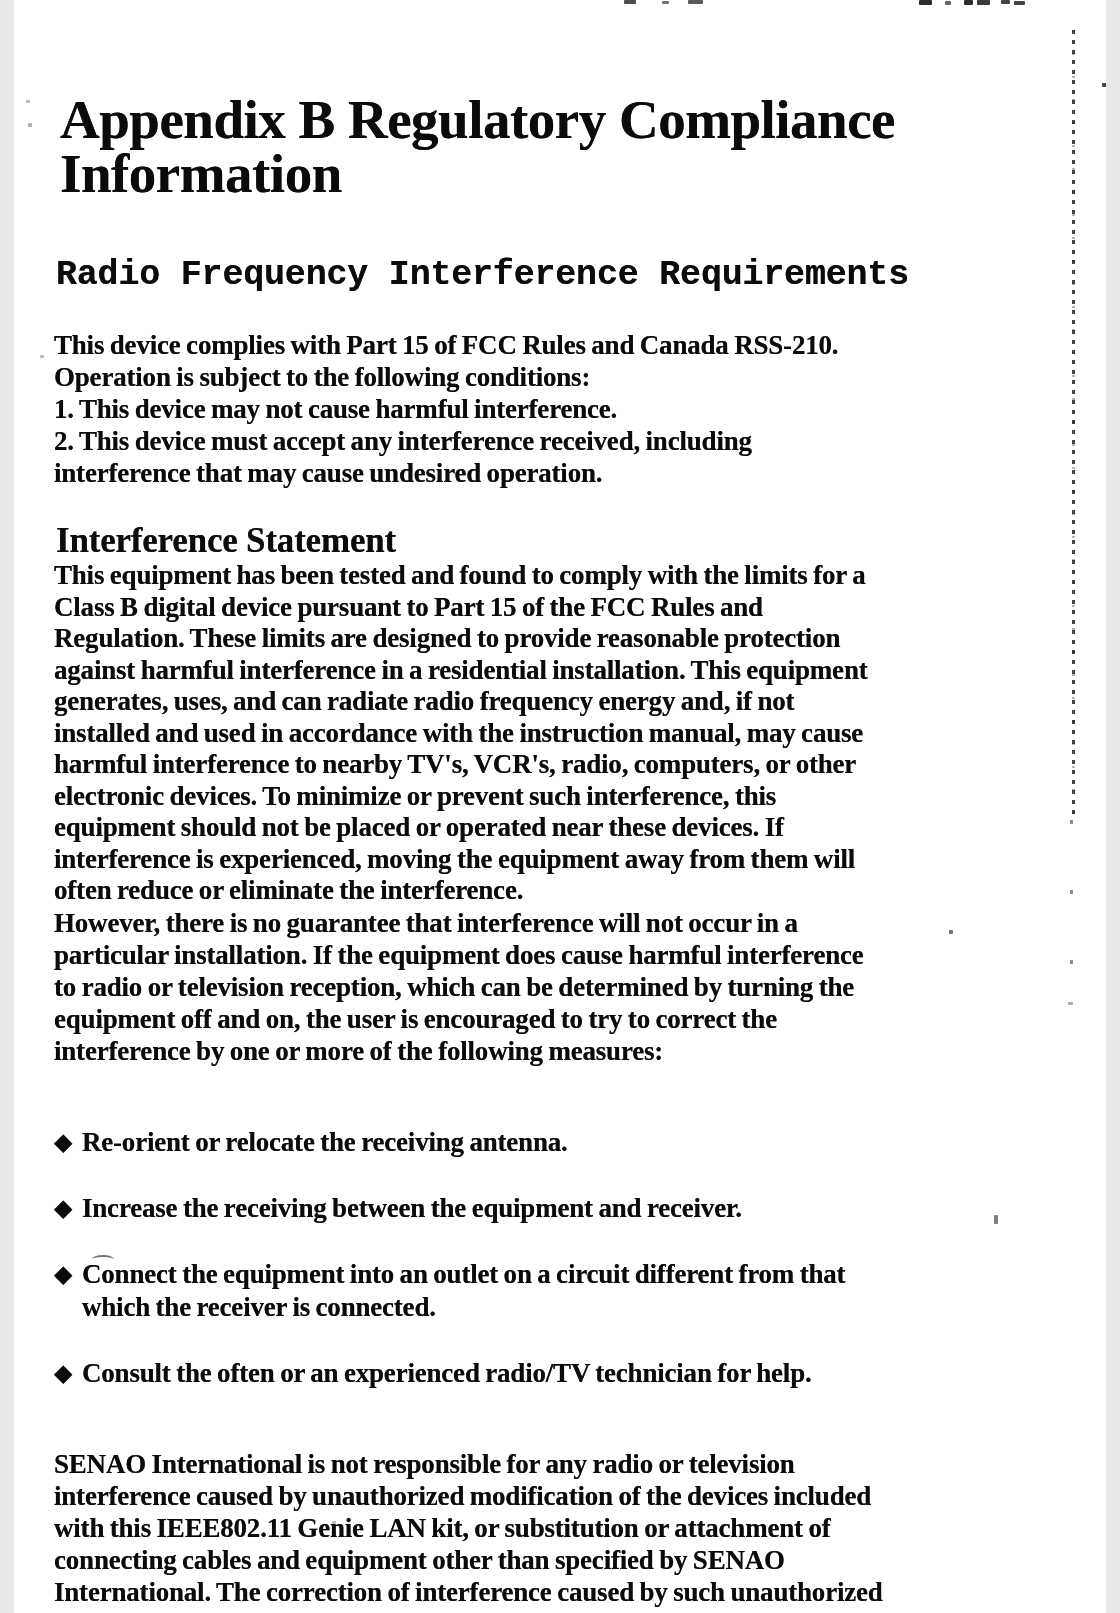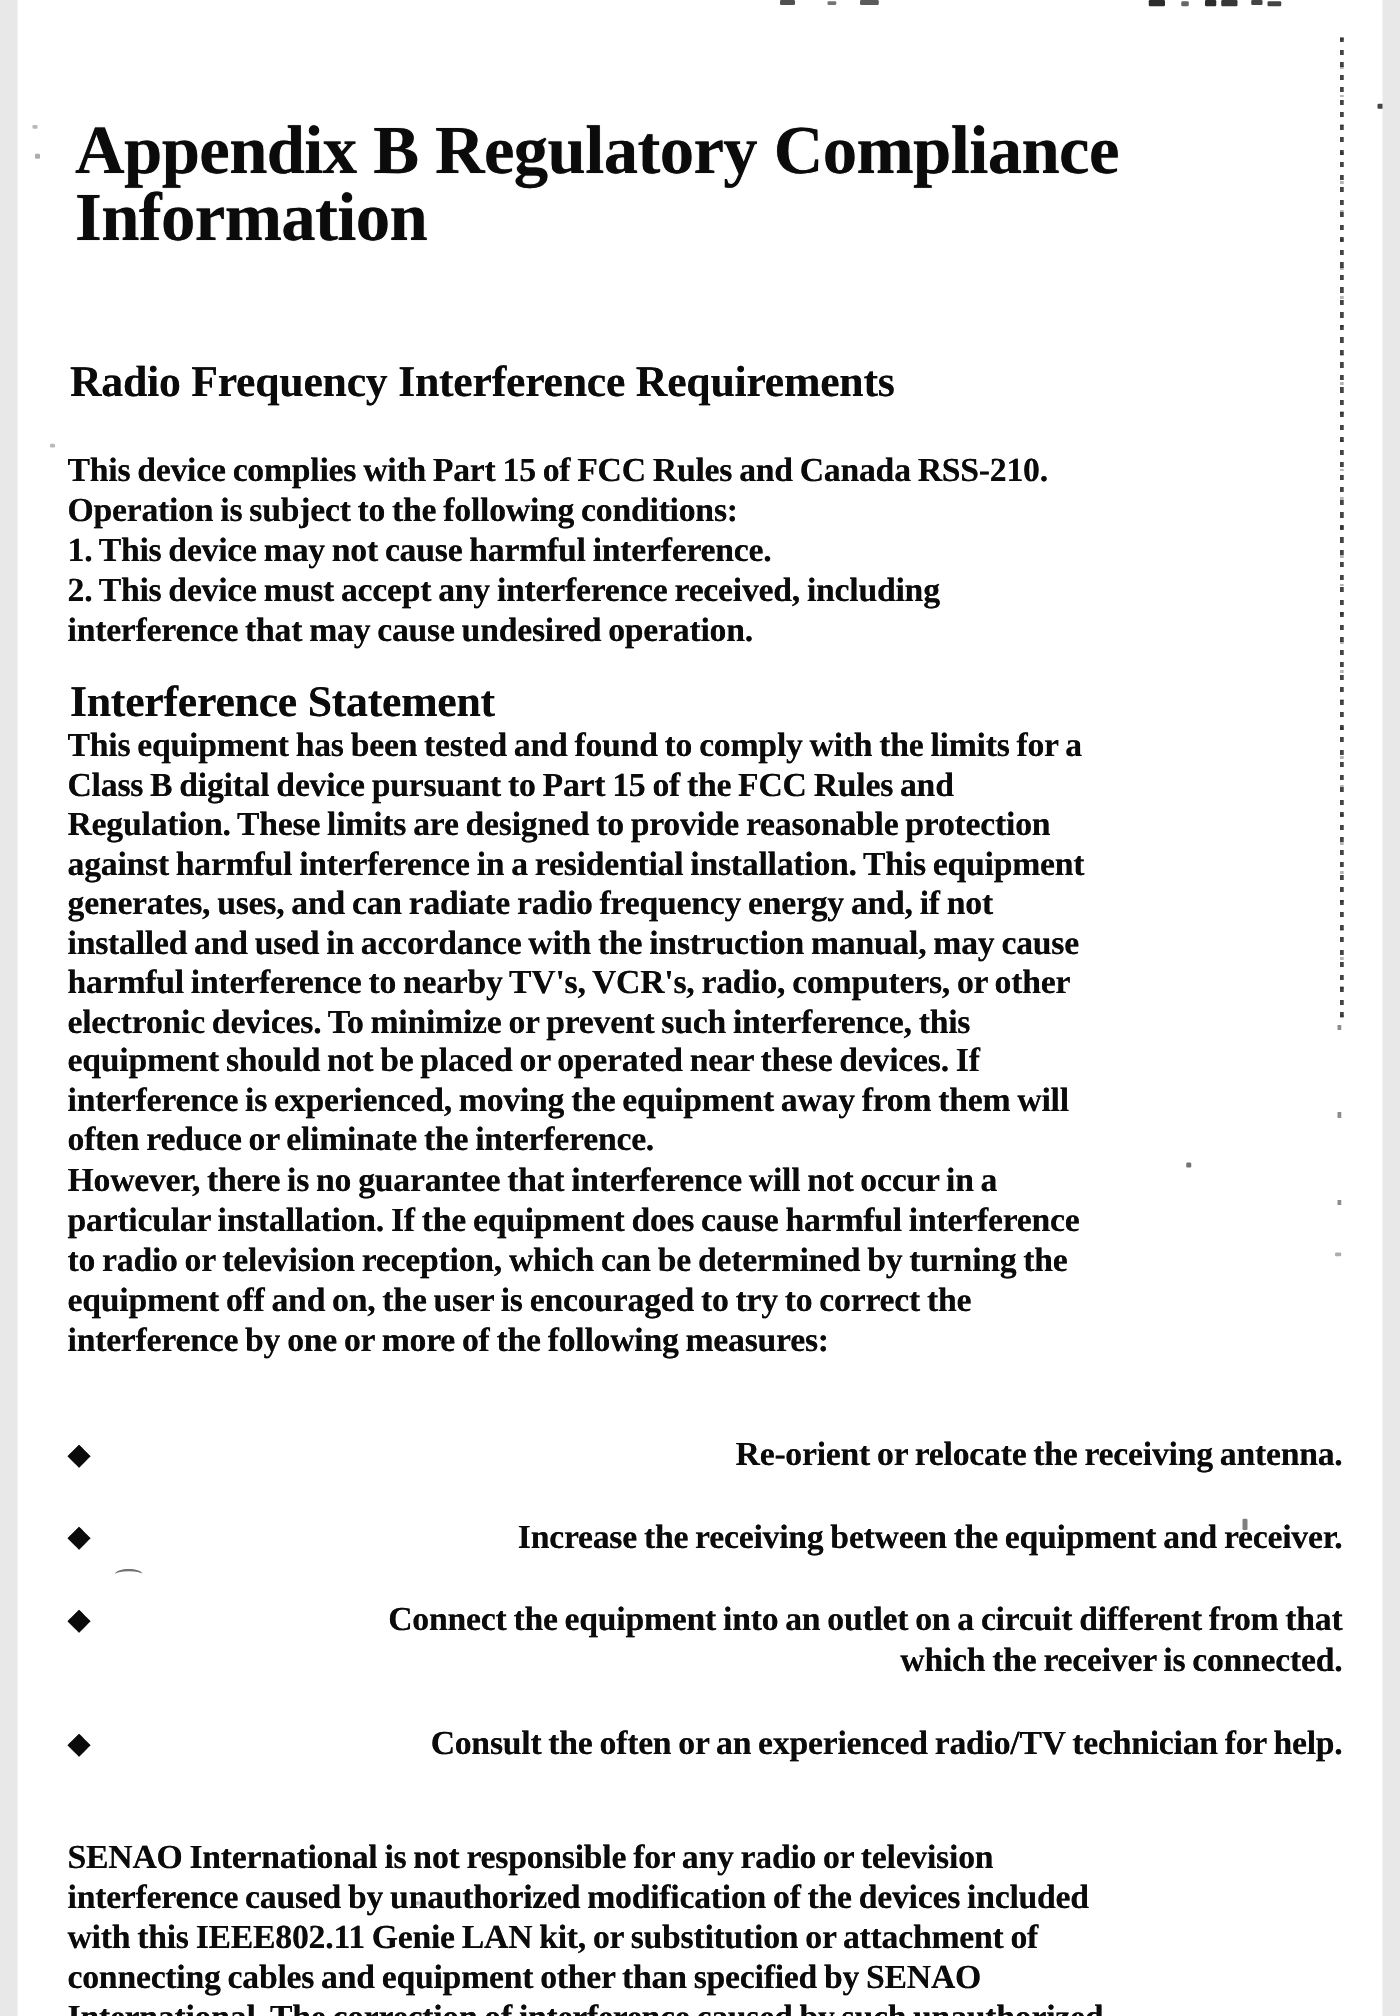--- a/index.html
+++ b/index.html
@@ -21,22 +21,22 @@
     font-size:55px;line-height:54px;font-weight:700;
     letter-spacing:-0.5px;
     text-shadow:0 0 0.6px rgba(0,0,0,0.75);
   }
   h2.sec{
     font-size:35px;line-height:38px;font-weight:700;
     letter-spacing:-0.2px;
     text-shadow:0 0 0.5px rgba(0,0,0,0.7);
     margin:0 0 0 2px;
   }
-  h2.sec-radio{margin-top:86px;}
-  h2.sec-int{margin-top:23px;font-family:Liberation Serif, serif;}
+  h2.sec-radio{margin-top:55px;font-family:Liberation Mono, monospace;}
+  h2.sec-int{margin-top:33px;font-family:Liberation Serif, serif;}
   p.body{
     margin:0;
     font-size:27px;line-height:32px;
     letter-spacing:-0.2px;word-spacing:-1px;
     text-shadow:0 0 0.45px rgba(0,0,0,0.65);
   }
   p.p-fcc{margin-top:35px;}
   p.p-tested{margin-top:0;line-height:31.5px;}
   p.p-however{}
   p.p-senao{margin-top:25px;}
@@ -45,21 +45,21 @@
     font-size:27px;line-height:33px;
     letter-spacing:-0.2px;word-spacing:-1px;
     text-shadow:0 0 0.45px rgba(0,0,0,0.65);
   }
   ul.measures li{display:flex;align-items:flex-start;}
   .bullet{
     flex:0 0 28px;width:28px;
     font-family:"DejaVu Sans",sans-serif;
     font-size:24px;line-height:33px;
   }
-  .btext{flex:1 1 auto;text-align:right;}
+  .btext{flex:1 1 auto;}
   
   .speck{position:absolute;background:#151515;border-radius:1px;}
   .vline{
     position:absolute;left:1058px;top:30px;width:3px;height:788px;
     background-image:
       repeating-linear-gradient(to bottom, rgba(15,15,15,0.78) 0 4px, rgba(15,15,15,0) 4px 10px),
       repeating-linear-gradient(to bottom, rgba(15,15,15,0.30) 0 2px, rgba(15,15,15,0) 2px 23px);
   }
   .vline2{
     position:absolute;left:1056px;top:820px;width:3px;height:190px;

